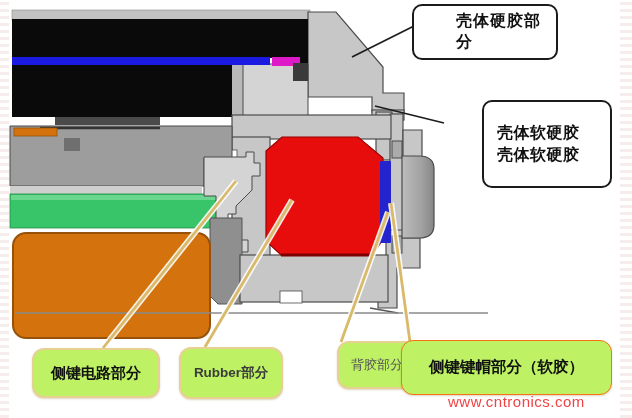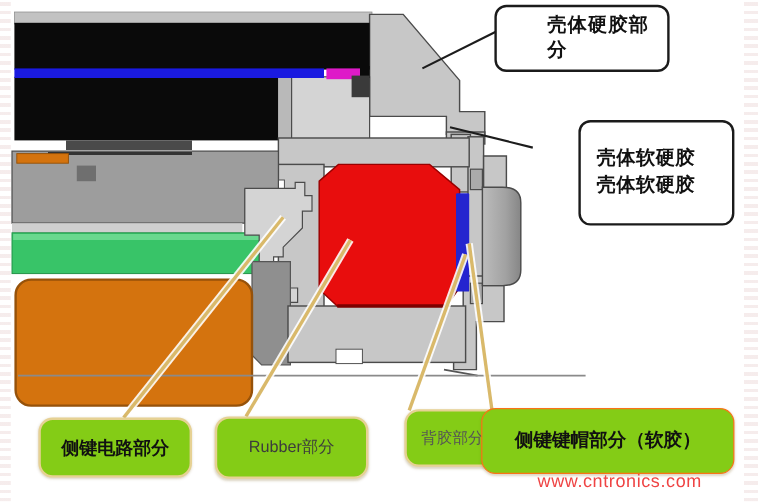--- a/index.html
+++ b/index.html
@@ -24,26 +24,26 @@
     position:absolute; background:#ffffff; border:2.5px solid #1b1b1b;
     border-radius:10px; display:flex; align-items:center; justify-content:flex-start;
     font-weight:bold; color:#111; box-sizing:border-box;padding-left:42px;
   }
   .c1 { left:412px; top:4px;   width:146px; height:56px; font-size:16px; letter-spacing:1px; }
   .c2 { left:442px; top:100px; width:130px; height:88px; font-size:16px;
         flex-direction:column; align-items:flex-start; justify-content:center;
         padding-left:13px; line-height:1.35; letter-spacing:.5px;margin-left:40px; }
 
   .tag {
-    position:absolute; background:#84cc16; border:2px solid #e6d193;
+    position:absolute; background:#bef264; border:2px solid #e6d193;
     border-radius:12px; display:flex; align-items:center; justify-content:center;
     box-sizing:border-box; color:#111; box-shadow:0 1px 2px rgba(120,90,20,.25);
   }
   .t1 { left:32px;  top:348px; width:128px; height:50px; font-size:15px;   font-weight:bold; }
-  .t2 { left:179px; top:347px; width:128px; height:52px; font-size:13.5px; color:#3c3c3c; }
+  .t2 { left:179px; top:347px; width:104px; height:52px; font-size:13.5px; color:#3c3c3c;font-weight:bold; }
   .t3 { left:304px; top:341px; width:80px;  height:48px; font-size:13px;   color:#555;margin-left:33px; }
   .t4 { left:401px; top:340px; width:211px; height:55px; font-size:15.5px; font-weight:bold;
         border:1px solid #f97316; }
 
   .watermark { position:absolute; left:448px; top:393px; font-size:15px;
                letter-spacing:.5px; }
 </style>
 </head>
 <body>
 

